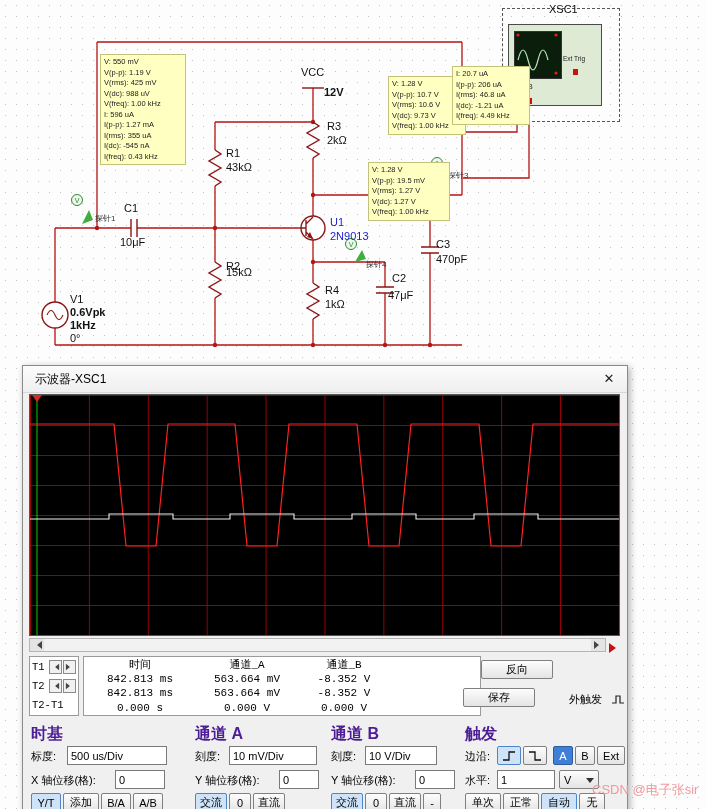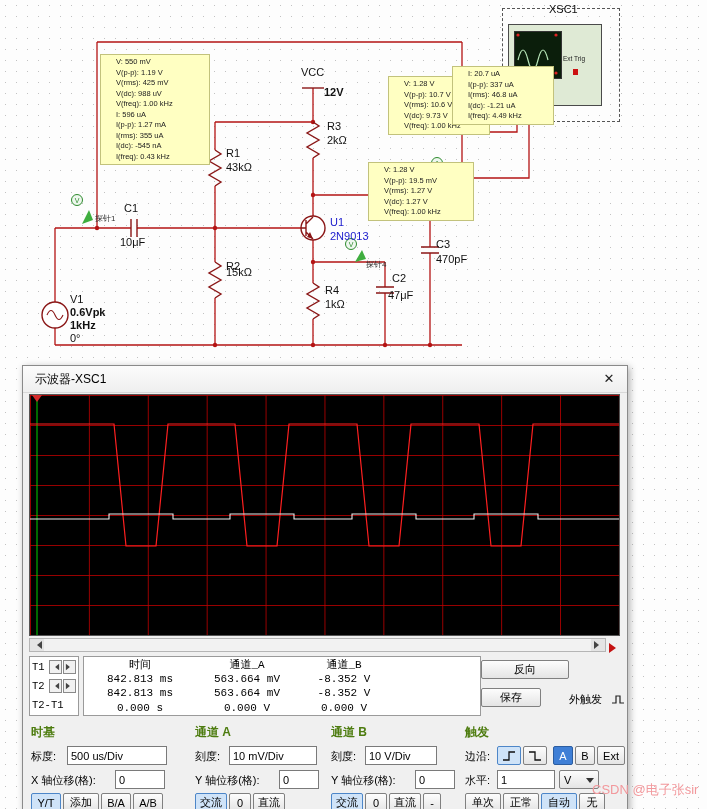--- a/index.html
+++ b/index.html
@@ -7,21 +7,21 @@
        font-family:"Liberation Sans","DejaVu Sans",sans-serif;
        background:#fdfdfd;}
   #screen{position:relative;width:707px;height:809px;overflow:hidden;
           background-image:radial-gradient(circle,#c2c2c2 0.9px,transparent 1px);
           background-size:11px 11px;}
   svg{display:block;}
   .lbl{position:absolute;font-size:11px;color:#111;white-space:nowrap;z-index:2;}
   .lbl-blue{color:#1a1acd;margin-top:14px;}
   .lbl-s{position:absolute;font-size:8px;color:#333;white-space:nowrap;z-index:2;}
   .probe-tip{position:absolute;background:#ffffc2;border:1px solid #c2c27c;
-             font-size:7.5px;line-height:10.5px;color:#222;padding:2px 15px;z-index:3;white-space:nowrap;}
+             font-size:7.5px;line-height:10.5px;color:#222;padding:2px 3px;z-index:3;white-space:nowrap;}
   
   .xsc-body{position:absolute;left:508px;top:24px;width:92px;height:80px;background:#dfead5;
             border:1px solid #4a4a4a;z-index:2;}
   .xsc-screen{position:absolute;left:5px;top:6px;width:46px;height:46px;background:#0b1e0b;border:1px solid #333;}
   .xsc-ext{position:absolute;left:54px;top:30px;font-size:6.5px;color:#222;}
   .xsc-a{position:absolute;left:6px;top:58px;font-size:7px;color:#222;}
   .xsc-b{position:absolute;left:19px;top:58px;font-size:7px;color:#222;}
   .xsc-term{position:absolute;width:5px;height:6px;background:#cc1111;}
   .xsc-sel{position:absolute;left:502px;top:8px;width:116px;height:112px;border:1px dashed #555;z-index:1;}
   
@@ -57,21 +57,21 @@
   .ct{display:flex;align-items:center;justify-content:center;white-space:nowrap;}
   .btn{position:absolute;height:19px;border:1px solid #808080;border-radius:2px;
        background:linear-gradient(#fdfdfd,#e4e4e4);font-size:11px;color:#000;
        display:flex;align-items:center;justify-content:center;padding:0;box-sizing:border-box;
        font-family:inherit;white-space:nowrap;}
   .btn.active{background:#cfe3f8;border-color:#4d86c8;}
   .btn.strong{background:#3f7fd6;border-color:#2c5da0;color:#fff;}
   .fld{position:absolute;height:19px;border:1px solid #7a7a7a;background:#fff;font-size:11px;color:#000;
        padding:0 3px;box-sizing:border-box;font-family:inherit;}
   .controls{position:absolute;left:0;top:356px;width:604px;height:90px;}
-  .sec-title{position:absolute;font-size:12px;font-weight:bold;color:#4d7c0f;white-space:nowrap;}
+  .sec-title{position:absolute;font-size:16px;font-weight:bold;color:#4c1d95;white-space:nowrap;}
   .clab{position:absolute;font-size:11px;color:#000;white-space:nowrap;}
   .caret{width:0;height:0;border:4px solid transparent;border-top:5px solid #333;margin-top:5px;margin-left:5px;}
   .watermark{position:absolute;left:592px;top:781px;font-size:13px;color:#f2989c;z-index:9;white-space:nowrap;}
 </style>
 </head>
 <body>
 
 <div id="screen">
 
   <svg width="707" height="365" style="position:absolute;left:0;top:0;z-index:1">
@@ -174,21 +174,21 @@
   </div>
   <div class="probe-tip" style="left:388px;top:76px;width:70px">
     <div>V: 1.28 V</div>
       <div>V(p-p): 10.7 V</div>
     <div>V(rms): 10.6 V</div>
       <div>V(dc): 9.73 V</div>
     <div>V(freq): 1.00 kHz</div>
   </div>
   <div class="probe-tip" style="left:452px;top:66px;width:70px">
     <div>I: 20.7 uA</div>
-      <div>I(p-p): 337 uA</div>
+      <div>I(p-p): 206 uA</div>
     <div>I(rms): 46.8 uA</div>
       <div>I(dc): -1.21 uA</div>
     <div>I(freq): 4.49 kHz</div>
   </div>
   <div class="probe-tip" style="left:368px;top:162px;width:74px">
     <div>V: 1.28 V</div>
       <div>V(p-p): 19.5 mV</div>
     <div>V(rms): 1.27 V</div>
       <div>V(dc): 1.27 V</div>
     <div>V(freq): 1.00 kHz</div>
@@ -276,22 +276,22 @@
         <div class="ct">842.813 ms</div>
         <div class="ct">563.664 mV</div>
         <div class="ct">-8.352 V</div>
         <div class="ct"></div>
         <div class="ct">0.000 s</div>
         <div class="ct">0.000 V</div>
         <div class="ct">0.000 V</div>
         <div class="ct"></div>
       </div>
 
-      <button class="btn" style="left:458px;top:6px;width:88px">反向</button>
-      <button class="btn" style="left:458px;top:34px;width:60px">保存</button>
+      <button class="btn" style="left:458px;top:6px;width:72px">反向</button>
+      <button class="btn" style="left:440px;top:34px;width:72px">保存</button>
       <span class="clab" style="left:546px;top:38px">外触发</span>
       <svg width="14" height="12" style="position:absolute;left:588px;top:39px">
         <path d="M1,10 L5,10 L5,3 L9,3 L9,10 L13,10" stroke="#222" fill="none" stroke-width="1.2"></path>
       </svg>
     </div>
 
     <div class="controls">
 
       <div class="sec-title" style="left:8px;top:2px">时基</div>
       <span class="clab" style="left:8px;top:27px">标度:</span>

